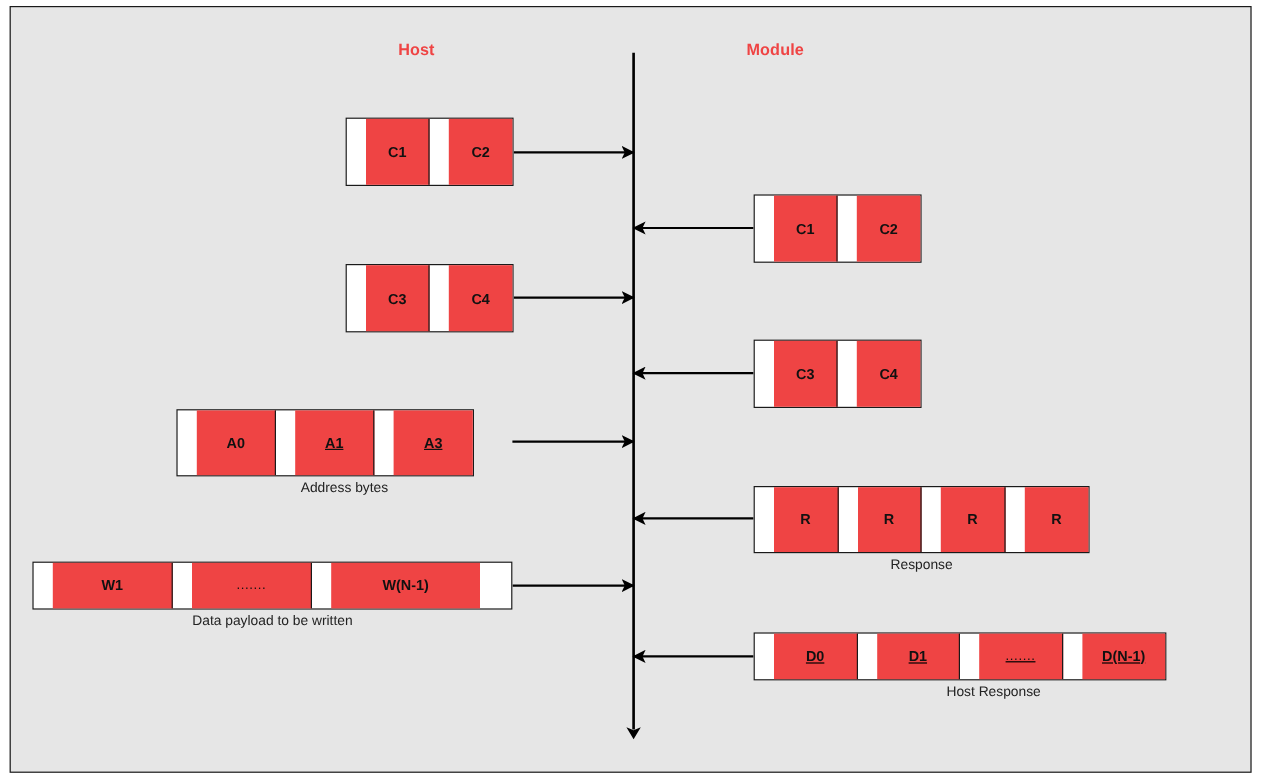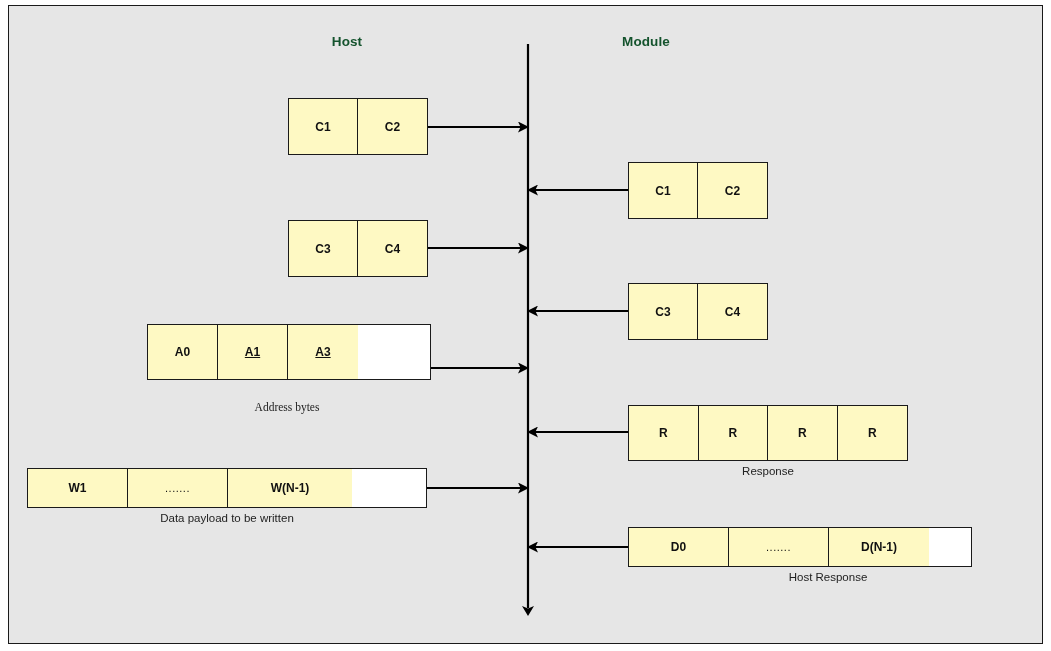--- a/index.html
+++ b/index.html
@@ -27,21 +27,21 @@
     height: 639px;
     background: #e6e6e6;
     border: 1.5px solid #1a1a1a;
     box-sizing: border-box;
   }
   
   .lane-label {
     position: absolute;
     font-size: 13.5px;
     font-weight: bold;
-    color: #14532d;
+    color: #ef4444;
     white-space: nowrap;
     transform: translateX(-50%);
     letter-spacing: 0.1px;
   }
   
   #lifeline-svg, #arrows-svg {
     position: absolute;
     left: 0;
     top: 0;
     width: 1051px;
@@ -54,26 +54,27 @@
     display: flex;
     box-sizing: border-box;
     background: #ffffff;
     border: 1.5px solid #1a1a1a;
   }
   .byte-cell {
     box-sizing: border-box;
     display: flex;
     align-items: center;
     justify-content: center;
-    background: #fef9c3;
+    background: #ef4444;
     border-right: 1.5px solid #1a1a1a;
     font-size: 12px;
     color: #111111;
     font-weight: bold;
     white-space: nowrap;
+    margin-left: 16px;
   }
   .byte-cell:last-child {
     border-right: none;
   }
   .byte-cell.ellipsis {
     letter-spacing: 0.5px;
     font-size: 11px;
   }
   .byte-cell.plain {
     font-weight: normal;
@@ -133,40 +134,41 @@
         <div class="byte-cell" style="width: 70px;">C2</div>
       </div>
       <div class="byte-block" style="left: 288px; top: 220px; width: 140px; height: 57px;">
         <div class="byte-cell" style="width: 70px;">C3</div>
         <div class="byte-cell" style="width: 70px;">C4</div>
       </div>
       <div class="byte-block" style="left: 628px; top: 283px; width: 140px; height: 57px;">
         <div class="byte-cell" style="width: 70px;">C3</div>
         <div class="byte-cell" style="width: 70px;">C4</div>
       </div>
-      <div class="byte-block" style="left: 147px; top: 324px; width: 284px; height: 56px;">
+      <div class="byte-block" style="left: 147px; top: 341px; width: 248px; height: 56px;">
         <div class="byte-cell" style="width: 70px;">A0</div>
         <div class="byte-cell" style="width: 70px; text-decoration: underline;">A1</div>
         <div class="byte-cell" style="width: 70px; text-decoration: underline;">A3</div>
       </div>
-      <div class="block-caption" style="left: 287px; top: 401px; font-family: Liberation Serif, serif;">Address bytes</div>
+      <div class="block-caption" style="left: 287px; top: 401px;">Address bytes</div>
       <div class="byte-block" style="left: 628px; top: 405px; width: 280px; height: 56px;">
         <div class="byte-cell" style="width: 70px;">R</div>
         <div class="byte-cell" style="width: 70px;">R</div>
         <div class="byte-cell" style="width: 70px;">R</div>
         <div class="byte-cell" style="width: 70px;">R</div>
       </div>
       <div class="block-caption" style="left: 768px; top: 465px;">Response</div>
       <div class="byte-block" style="left: 27px; top: 468px; width: 400px; height: 40px;">
         <div class="byte-cell" style="width: 100px;">W1</div>
         <div class="byte-cell ellipsis plain" style="width: 100px;">.......</div>
         <div class="byte-cell" style="width: 124px;">W(N-1)</div>
       </div>
       <div class="block-caption" style="left: 227px; top: 512px;">Data payload to be written</div>
-      <div class="byte-block" style="left: 628px; top: 527px; width: 344px; height: 40px;">
+      <div class="byte-block" style="left: 628px; top: 527px; width: 344px; height: 40px; text-decoration: underline;">
         <div class="byte-cell" style="width: 100px;">D0</div>
+        <div class="byte-cell" style="width: 100px;">D1</div>
         <div class="byte-cell ellipsis plain" style="width: 100px;">.......</div>
         <div class="byte-cell" style="width: 100px;">D(N-1)</div>
       </div>
       <div class="block-caption" style="left: 828px; top: 571px;">Host Response</div>
     </div>
 
 </div>
 
 </body></html>

